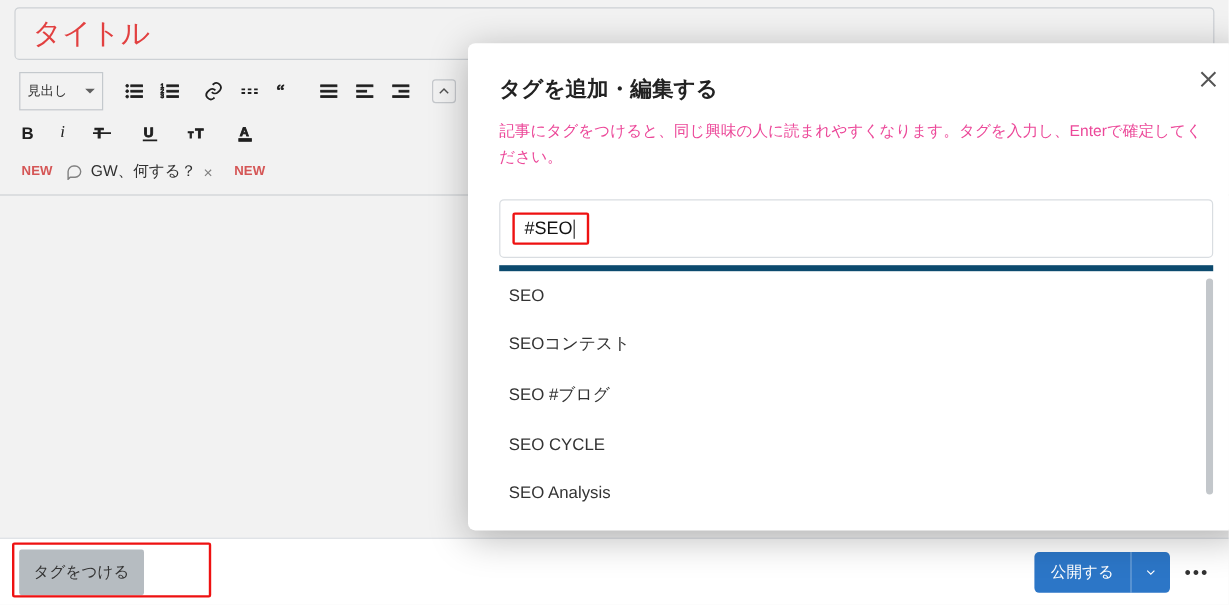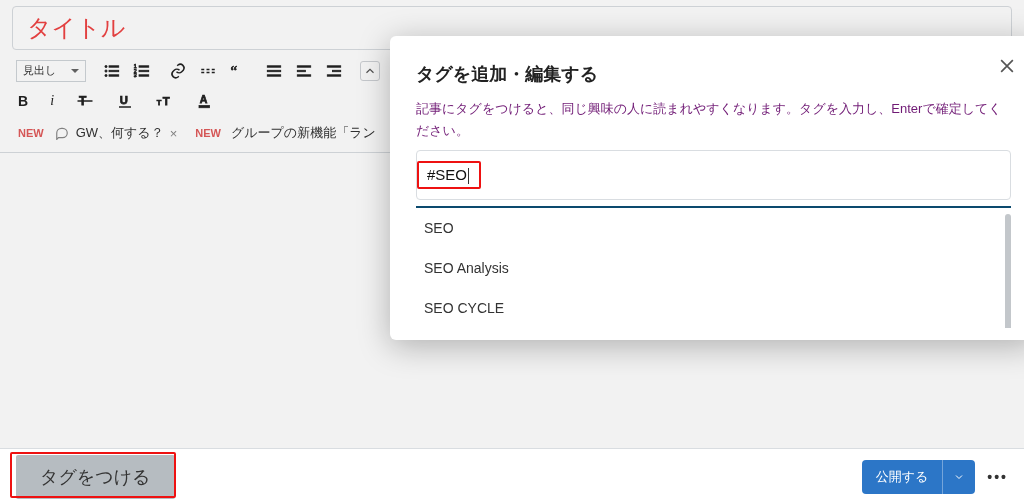--- a/index.html
+++ b/index.html
@@ -48,21 +48,21 @@
   padding: 10px 4px 8px 4px;
   flex-wrap: wrap;
 }
 .tb-select {
   border: 1px solid #cfd4d9;
   background: #fff;
   font-size: 11px;
   padding: 1px 18px 3px 6px;
   position: relative;
   min-width: 70px;
-  height: 22px;
+  height: 32px;
   display: flex;
   align-items: center;
 }
 .tb-select::after {
   content: "";
   position: absolute;
   right: 6px; top: 50%;
   transform: translateY(-50%);
   border: 4px solid transparent;
   border-top-color: #666;
@@ -144,23 +144,23 @@
   background: #fff;
   display: flex;
   align-items: center;
   justify-content: space-between;
   padding: 0 16px;
 }
 .tag-button {
   background: #b6bcc1;
   color: #333;
   border: none;
-  padding: 10px 24px;
+  padding: 10px 12px;
   border-radius: 2px;
-  font-size: 18px;
+  font-size: 13px;
   cursor: pointer;
 }
 .tag-button-highlight {
   position: absolute;
   left: 10px;
   bottom: 6px;
   width: 166px;
   height: 46px;
   border: 2px solid #e11;
   border-radius: 2px;
@@ -206,49 +206,49 @@
   cursor: pointer;
 }
 .modal-title {
   font-size: 18px;
   font-weight: 700;
   color: #222;
   margin-bottom: 12px;
 }
 .modal-desc {
   font-size: 13px;
-  color: #701a75;
+  color: #ec4899;
   line-height: 1.7;
-  margin-bottom: 8px;
+  margin-bottom: 24px;
 }
 .modal-input-wrap {
   border: 1px solid #d9dde1;
   border-radius: 4px;
-  padding: 10px 0;
+  padding: 10px 10px;
   position: relative;
 }
 .modal-input-inner {
   display: inline-block;
   border: 2px solid #e11;
   border-radius: 2px;
   padding: 3px 10px 3px 8px;
   font-size: 15px;
   color: #111;
   position: relative;
 }
 .modal-input-inner .caret {
   display: inline-block;
   width: 1px; height: 16px;
   background: #333;
   margin-left: 1px;
   vertical-align: middle;
 }
 .modal-list {
   margin-top: 6px;
-  border-top: 2px solid #0c4a6e;
+  border-top: 5px solid #0c4a6e;
   max-height: 300px;
   overflow: hidden;
   position: relative;
 }
 .modal-list::after {
   content: "";
   position: absolute;
   right: 0; top: 6px;
   width: 6px; height: 180px;
   background: #c3c7cb;
@@ -385,21 +385,20 @@
     <span class="sugg">
       <span class="new-badge">NEW</span>
       <svg class="sugg-bubble" viewBox="0 0 24 24" fill="none" stroke="#888" stroke-width="2">
           <path d="M21 12a8 8 0 0 1-8 8H6l-3 3V12a8 8 0 0 1 8-8h2a8 8 0 0 1 8 8z"></path>
         </svg>
       <span>GW、何する？</span>
       <span class="sugg-close">×</span>
     </span>
     <span class="sugg">
       <span class="new-badge">NEW</span>
-      <span>グループの新機能「ラン</span>
     </span>
   </div>
 
   <div class="search-trail">をさがす</div>
 
   <div class="content-area">
     <div class="content-pad"></div>
   </div>
 
   <div class="red-cap"></div>
@@ -431,16 +430,18 @@
   </div>
   <div class="modal-title">タグを追加・編集する</div>
   <div class="modal-desc">記事にタグをつけると、同じ興味の人に読まれやすくなります。タグを入力し、Enterで確定してください。</div>
   <div class="modal-input-wrap">
     <span class="modal-input-inner">
       <span>#SEO</span><span class="caret"></span>
     </span>
   </div>
   <div class="modal-list">
     <div class="modal-item">SEO</div>
+    <div class="modal-item">SEOコンテスト</div>
+    <div class="modal-item">SEO #ブログ</div>
+    <div class="modal-item">SEO CYCLE</div>
     <div class="modal-item">SEO Analysis</div>
-    <div class="modal-item">SEO CYCLE</div>
   </div>
 </div>
 
 </body></html>

